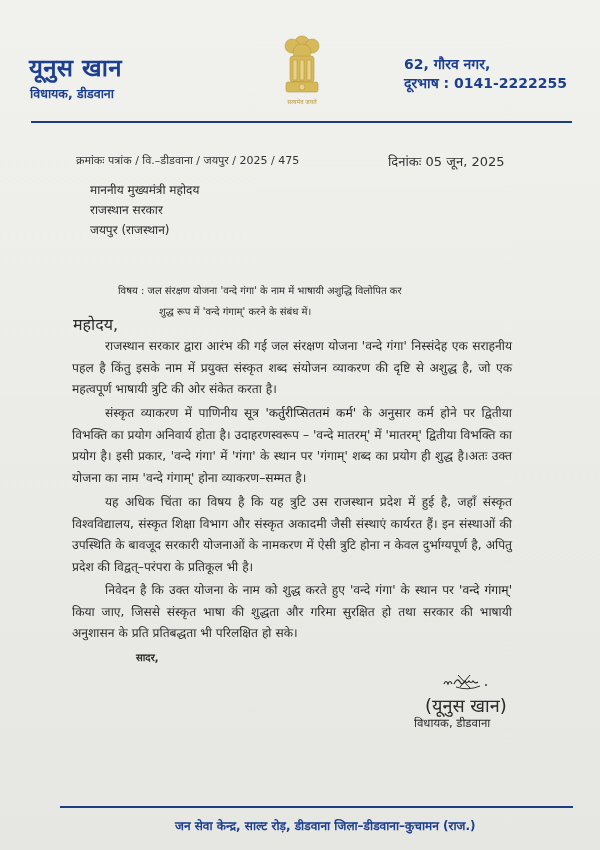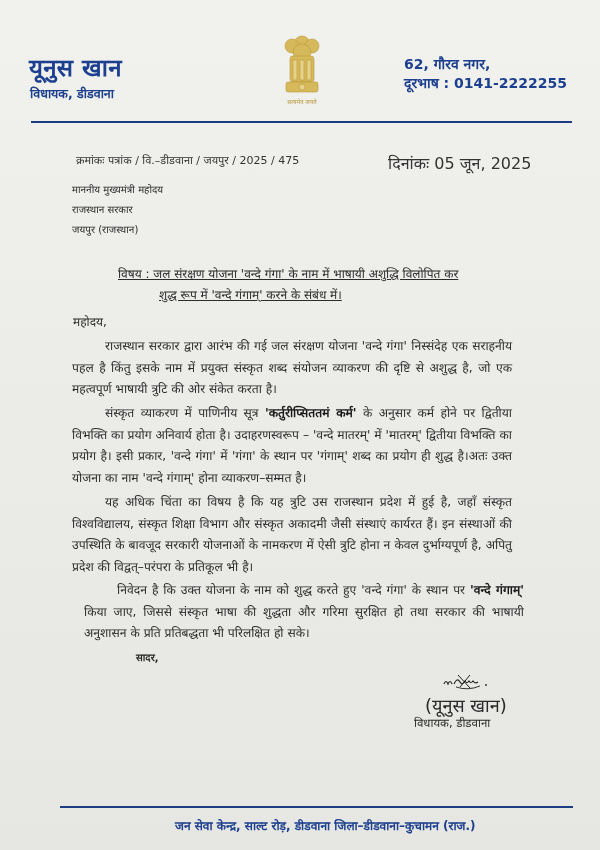--- a/index.html
+++ b/index.html
@@ -27,43 +27,43 @@
   .lh-address {
     position: absolute; left: 404px; top: 55px;
     font-size: 14px; color: #1c3f8f; font-weight: bold; line-height: 19px;
   }
   .rule-top {
     position: absolute; left: 31px; top: 121px; width: 541px; height: 2px;
     background: #1d3c82;
   }
   .meta { position: absolute; top: 152px; font-size: 11px; color: #333; }
   .ref { left: 76px; }
-  .date { left: 388px; font-size: 16px; }
+  .date { left: 388px; font-size: 13px; }
   .addressee {
-    position: absolute; left: 72px; top: 180px;
-    font-size: 10px; line-height: 20px; color: #2c2c2c;
+    position: absolute; left: 90px; top: 180px;
+    font-size: 12px; line-height: 20px; color: #2c2c2c;
   }
   .subject {
-    position: absolute; left: 118px; top: 264px; width: 395px;
-    font-size: 12px; line-height: 21px; color: #2c2c2c; text-decoration: underline;
+    position: absolute; left: 118px; top: 280px; width: 395px;
+    font-size: 10px; line-height: 21px; color: #2c2c2c;
   }
   .subject .l2 { padding-left: 41px; }
   .salutation {
-    position: absolute; left: 73px; top: 313px; font-size: 12px; color: #2c2c2c;
+    position: absolute; left: 73px; top: 313px; font-size: 16px; color: #2c2c2c;
   }
   .para {
     position: absolute; left: 72px; width: 440px;
     font-size: 12.2px; line-height: 21.5px; color: #2c2c2c;
     text-align: justify; text-indent: 33px;
   }
   .p1 { top: 336px; }
   .p2 { top: 403px; }
   .p3 { top: 492px; }
-  .p4 { top: 580px; margin-left: 12px; }
-  .para b { font-weight: bold; color: #1a1a1a; }
+  .p4 { top: 580px; }
+  .para b { font-weight: normal; color: #1a1a1a; }
   .closing {
     position: absolute; left: 136px; top: 650px; font-size: 10px; font-weight: bold; color: #2a2a2a;
   }
   .signature {
     position: absolute; left: 440px; top: 672px; width: 50px; height: 22px;
   }
   .sig-name {
     position: absolute; left: 425px; top: 693px; font-size: 18px; color: #2a2a2a;
   }
   .sig-desig {

